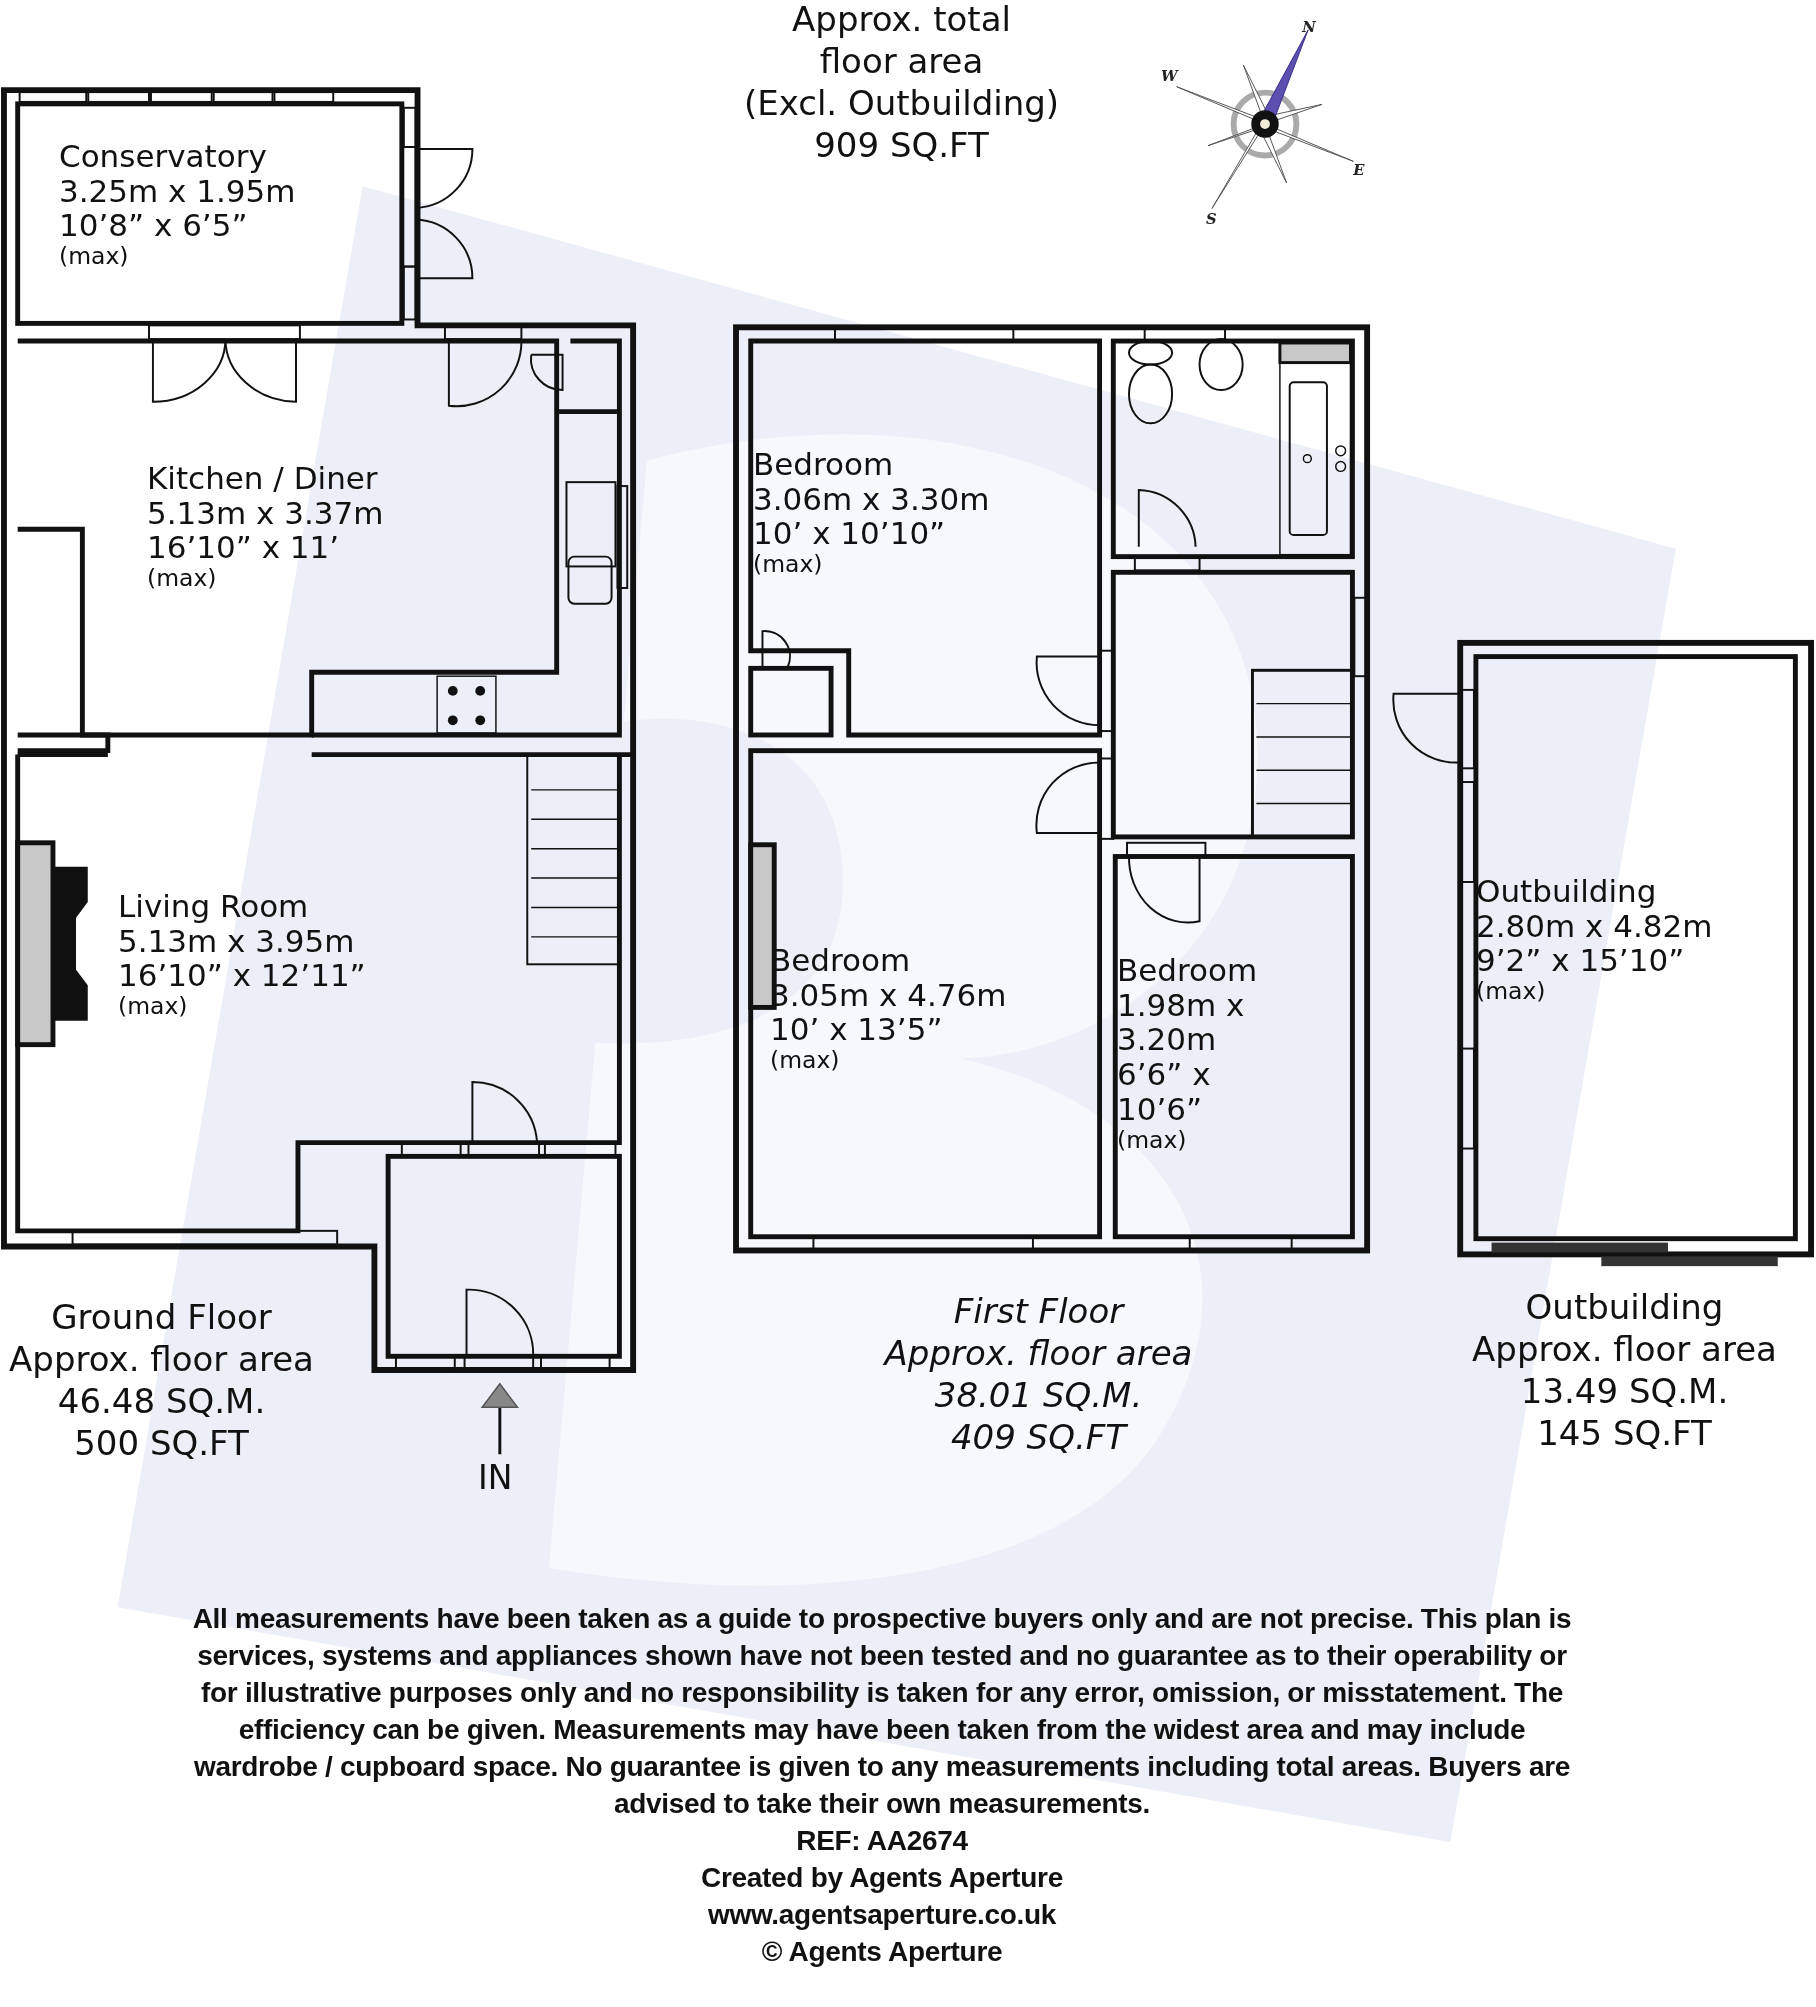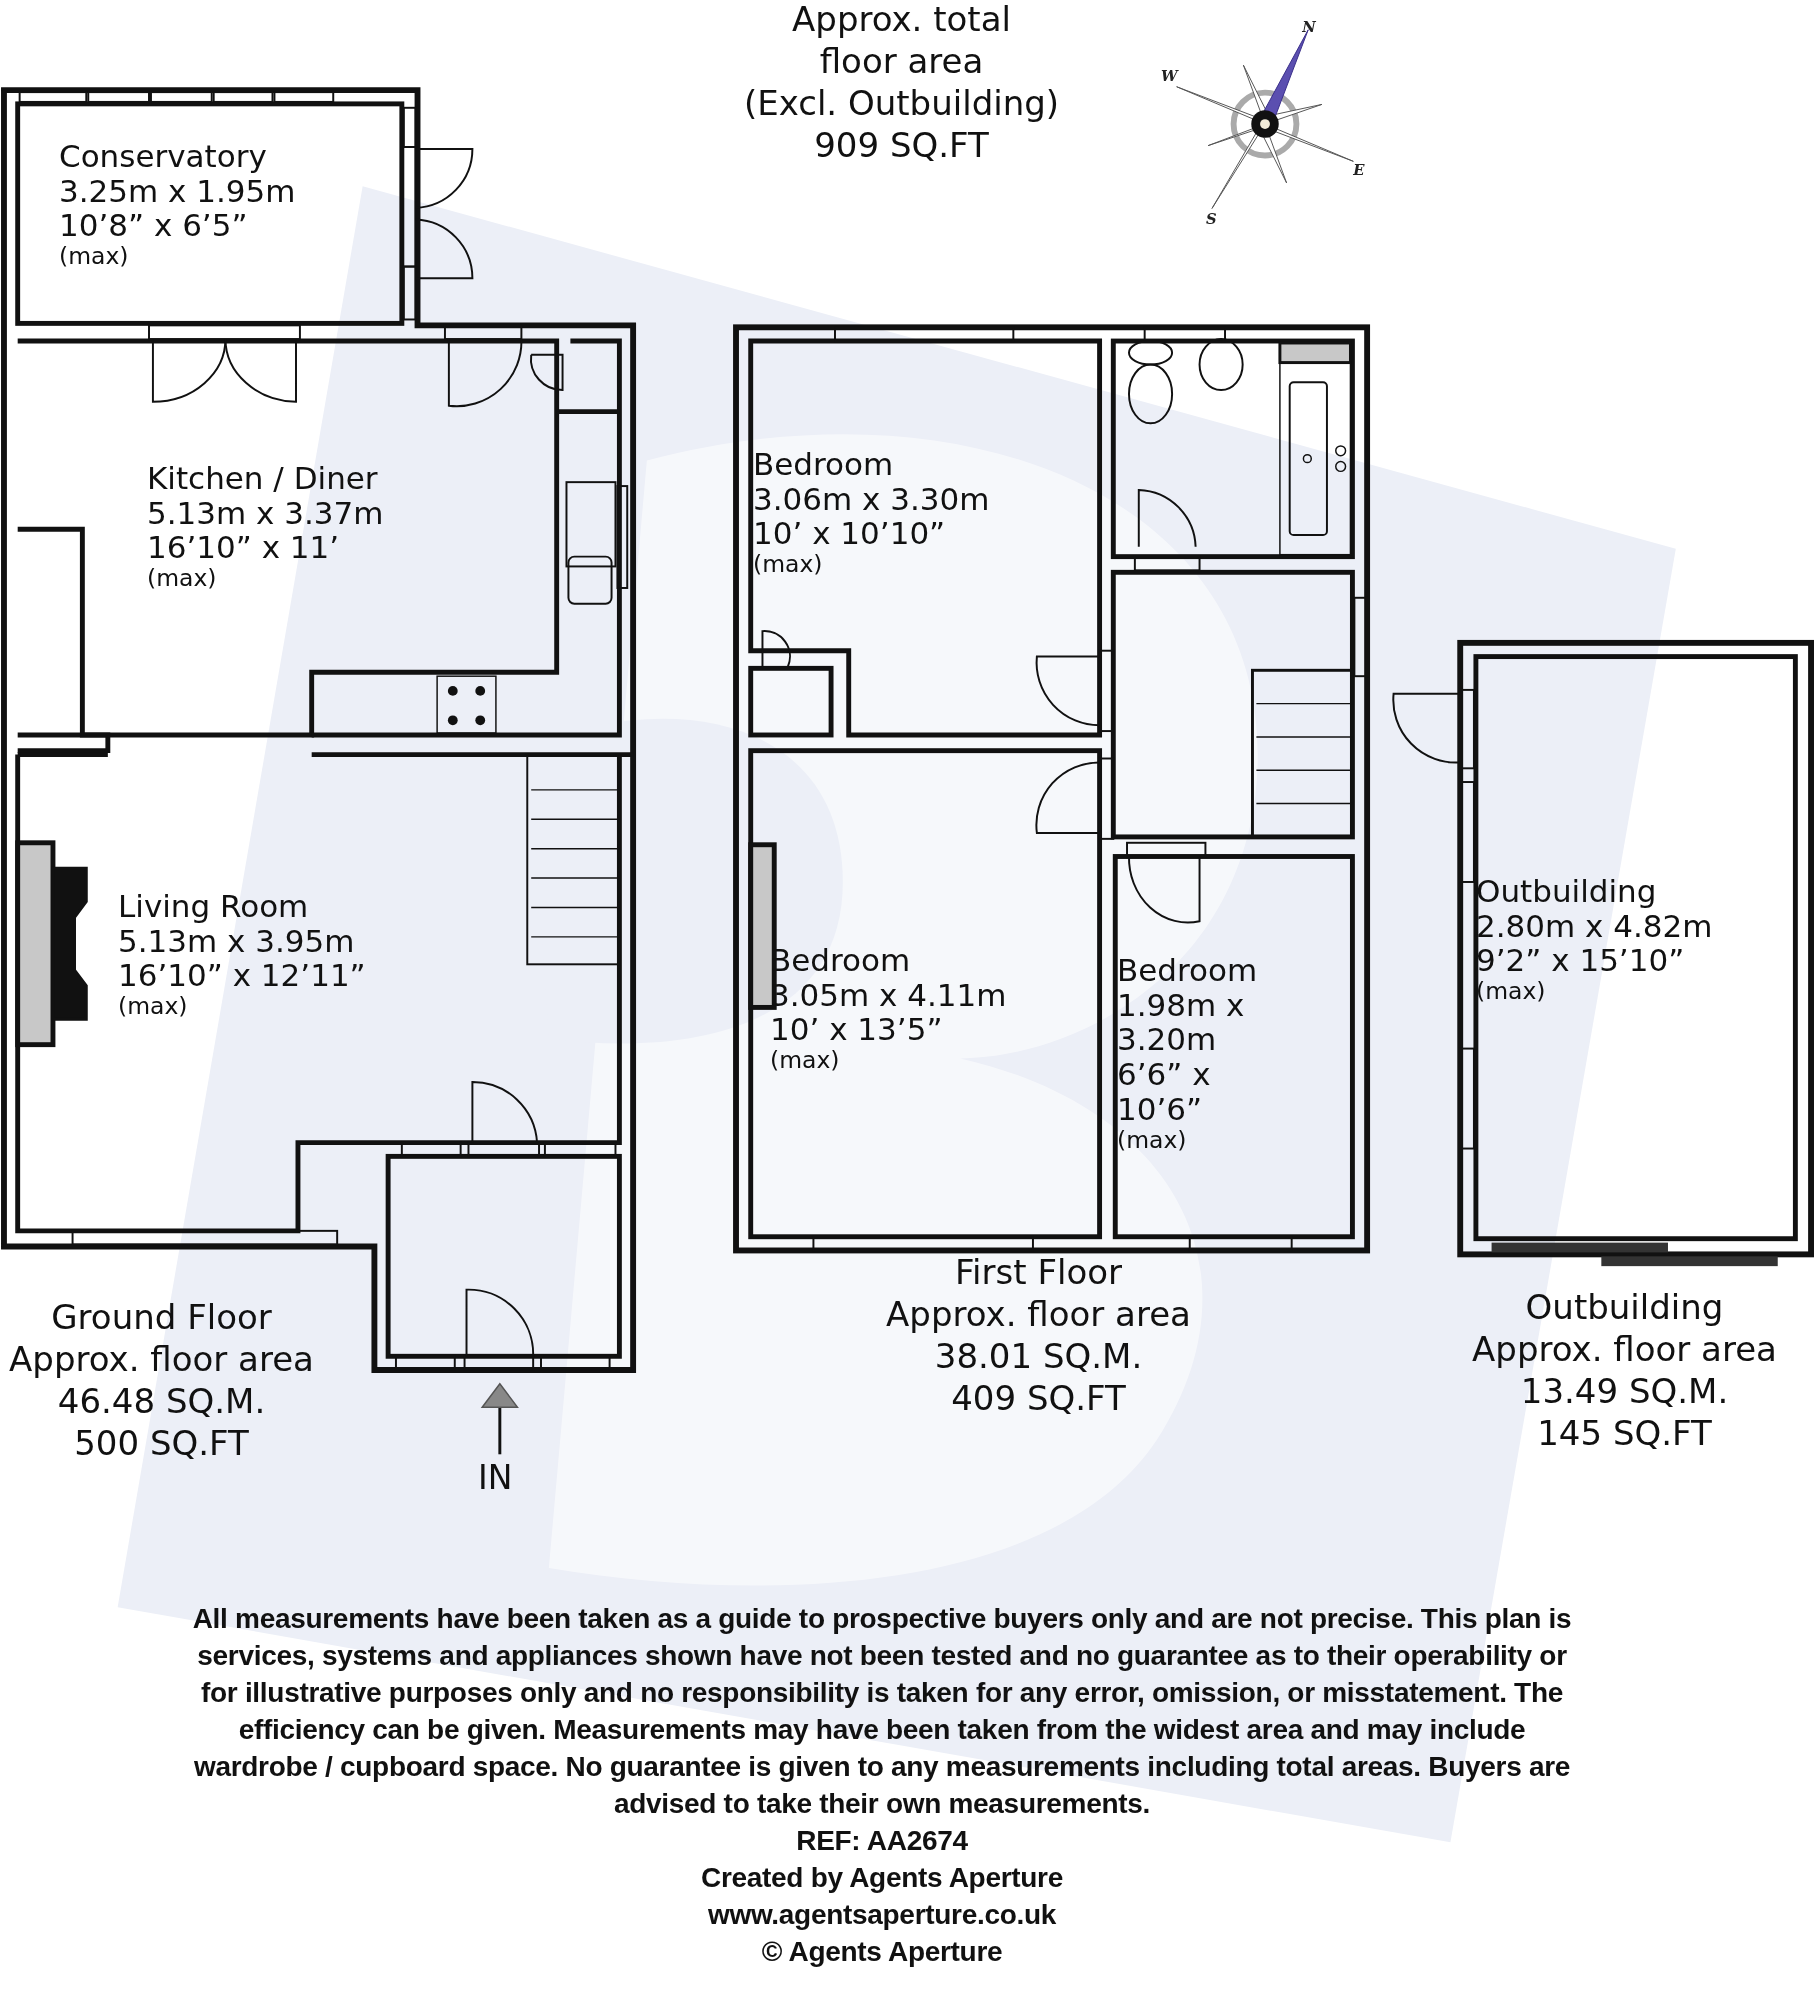--- a/index.html
+++ b/index.html
@@ -212,21 +212,21 @@
 <div class="in-label">IN</div>
 
 <div class="label" style="left:753px; top:447px; width:314px;">
   <span class="t">Bedroom</span>
   <span class="t">3.06m x 3.30m</span>
   <span class="t">10’ x 10’10”</span>
   <span class="s">(max)</span>
 </div>
 <div class="label" style="left:770px; top:943px; width:314px;">
   <span class="t">Bedroom</span>
-  <span class="t">3.05m x 4.11m</span>
+  <span class="t">3.05m x 4.76m</span>
   <span class="t">10’ x 13’5”</span>
   <span class="s">(max)</span>
 </div>
 <div class="label" style="left:1117px; top:953px; width:231px;">
   <span class="t">Bedroom</span>
   <span class="t">1.98m x</span>
   <span class="t">3.20m</span>
   <span class="t">6’6” x</span>
   <span class="t">10’6”</span>
   <span class="s">(max)</span>
@@ -238,21 +238,21 @@
   <span class="t">9’2” x 15’10”</span>
   <span class="s">(max)</span>
 </div>
 
 <div class="summary" style="left:0px; top:1296px; width:323px;">
   <span>Ground Floor</span>
   <span>Approx. floor area</span>
   <span>46.48 SQ.M.</span>
   <span>500 SQ.FT</span>
 </div>
-<div class="summary" style="left:872px; top:1251px; width:333px;">
+<div class="summary" style="left:872px; top:1290px; width:333px;font-style:italic;">
   <span>First Floor</span>
   <span>Approx. floor area</span>
   <span>38.01 SQ.M.</span>
   <span>409 SQ.FT</span>
 </div>
 <div class="summary" style="left:1458px; top:1286px; width:333px;">
   <span>Outbuilding</span>
   <span>Approx. floor area</span>
   <span>13.49 SQ.M.</span>
   <span>145 SQ.FT</span>

